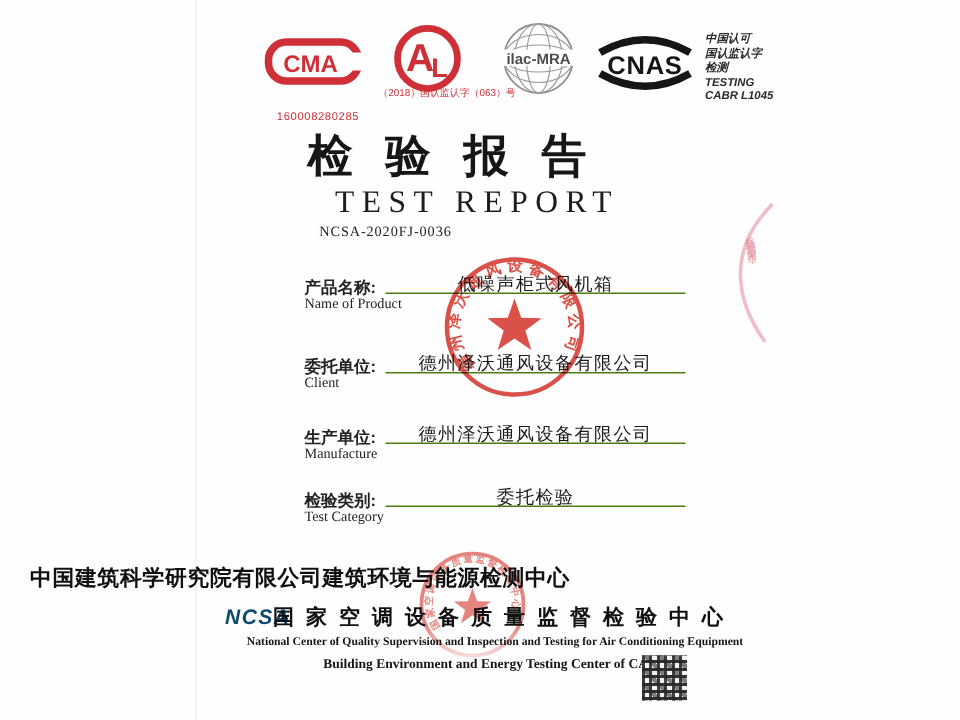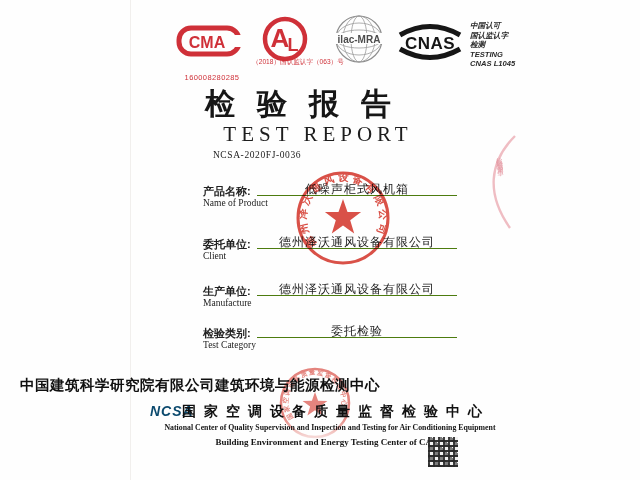--- a/index.html
+++ b/index.html
@@ -102,21 +102,21 @@
     <path d="M 6,12 Q 36,-5 66,12" fill="none" stroke="#161616" stroke-width="5"></path>
     <path d="M 6,26 Q 36,43 66,26" fill="none" stroke="#161616" stroke-width="5"></path>
     <text x="36" y="26" text-anchor="middle" font-size="17" font-weight="bold" letter-spacing="0.5" fill="#161616" font-family="Liberation Sans, sans-serif">CNAS</text>
   </svg>
 
   <div class="accred">
     <div>中国认可</div>
     <div>国认监认字</div>
     <div>检测</div>
     <div>TESTING</div>
-    <div>CNAS L1045</div>
+    <div>CABR L1045</div>
   </div>
 
   <div class="title-cn">检验报告</div>
   <div class="title-en">TEST REPORT</div>
   <div class="report-no">NCSA-2020FJ-0036</div>
 
   <div class="lab-cn" style="top:184px;">产品名称:</div>
   <div class="lab-en" style="top:198px;">Name of Product</div>
   <div class="val-line" style="top:181px;">低噪声柜式风机箱</div>
 

